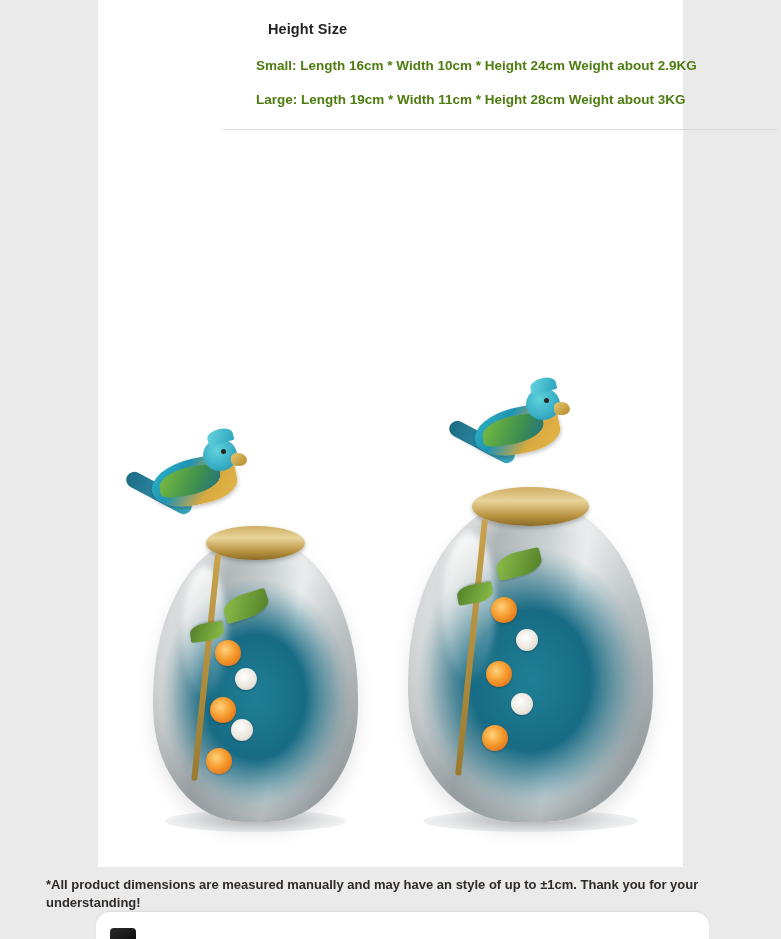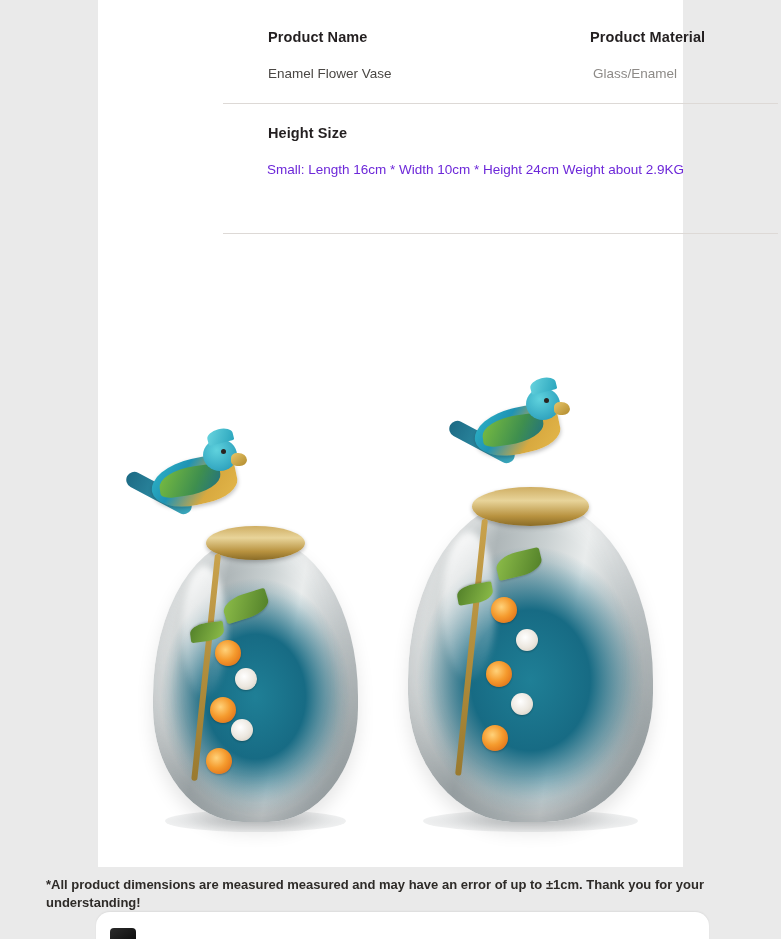--- a/index.html
+++ b/index.html
@@ -67,24 +67,25 @@
   .row1 { height: 104px; }
   .row1 .lbl { top: 29px; }
   .row1 .val { top: 66px; }
   .row2 { height: 95px; }
   .row2 .lbl { top: 26px; }
   .row2 .val { top: 64px; }
   .row3 { height: 130px; }
   .row3 .lbl { top: 21px; }
   .sizeline {
     position: absolute;
-    left: 44px;
+    left: 33px;
     font-size: 13.5px;
-    color: #6d28d9;
+    color: #4d7c0f;
     white-space: nowrap;
+    font-weight: bold;
   }
   .sizeline.a { top: 58px; }
   .sizeline.b { top: 92px; }
 
   
   .row1 .col-right.lbl { left: 367px; }
   .row1 .col-right.val { left: 370px; }
   .row2 .col-right.lbl { left: 377px; }
   .row2 .col-right.val { left: 340px; }
 
@@ -299,31 +300,26 @@
 
 <div class="page">
 
   <div class="edge-left"></div>
   <div class="edge-right"></div>
 
   <div class="sheet">
 
     <div class="spec-table">
 
-      <div class="spec-row row1 first">
-        <div class="col-left lbl cell-label">Product Name</div>
-        <div class="col-left val cell-value">Enamel Flower Vase</div>
-        <div class="col-right lbl cell-label">Product Material</div>
-        <div class="col-right val cell-value gray">Glass/Enamel</div>
-      </div>
 
 
       <div class="spec-row row3">
         <div class="col-left lbl cell-label">Height Size</div>
         <div class="sizeline a">Small: Length 16cm * Width 10cm * Height 24cm Weight about 2.9KG</div>
+        <div class="sizeline b">Large: Length 19cm * Width 11cm * Height 28cm Weight about 3KG</div>
       </div>
 
     </div>
 
   </div>
 
   <div class="photo-area">
     <div class="vase-wrap">
 
       <div class="vaseA">
@@ -368,17 +364,17 @@
           <div class="bhead"></div>
           <div class="bcrest"></div>
           <div class="bbeak"></div>
           <div class="beye"></div>
         </div>
       </div>
 
     </div>
   </div>
 
-  <div class="footnote">*All product dimensions are measured measured and may have an error of up to ±1cm. Thank you for your understanding!</div>
+  <div class="footnote">*All product dimensions are measured manually and may have an style of up to ±1cm. Thank you for your understanding!</div>
 
   <div class="bottom-card"></div>
 
 </div>
 
 </body></html>

